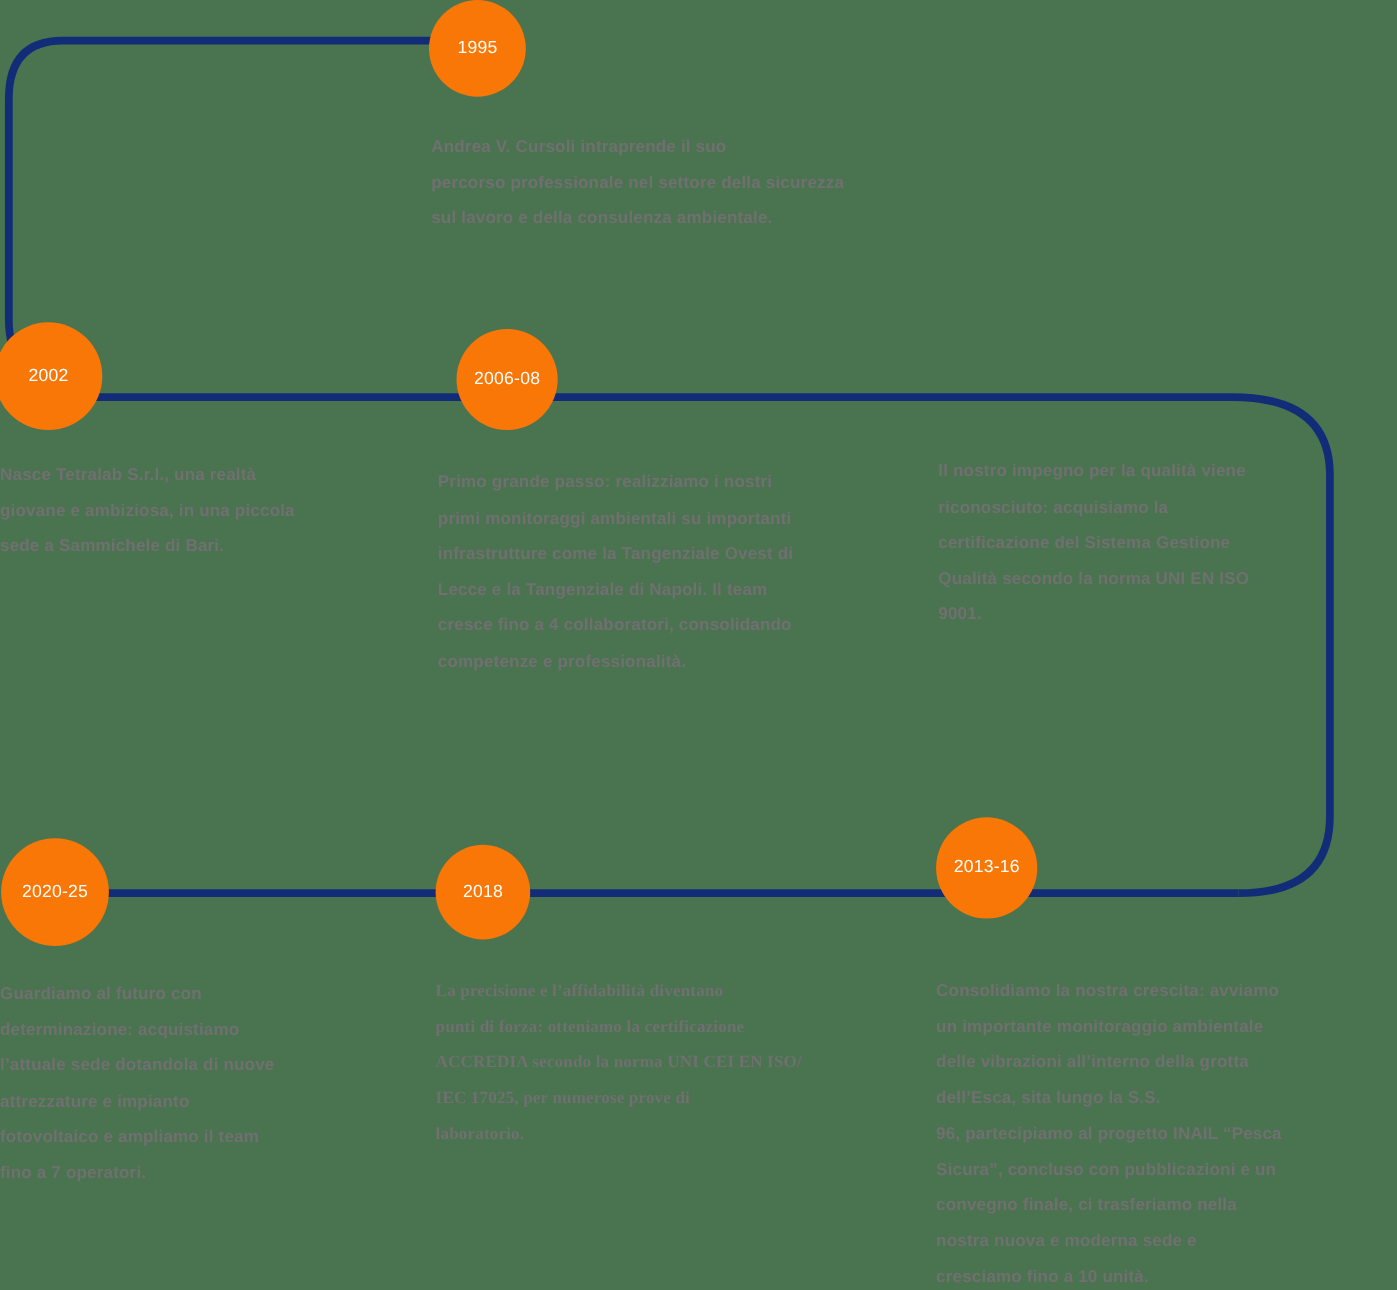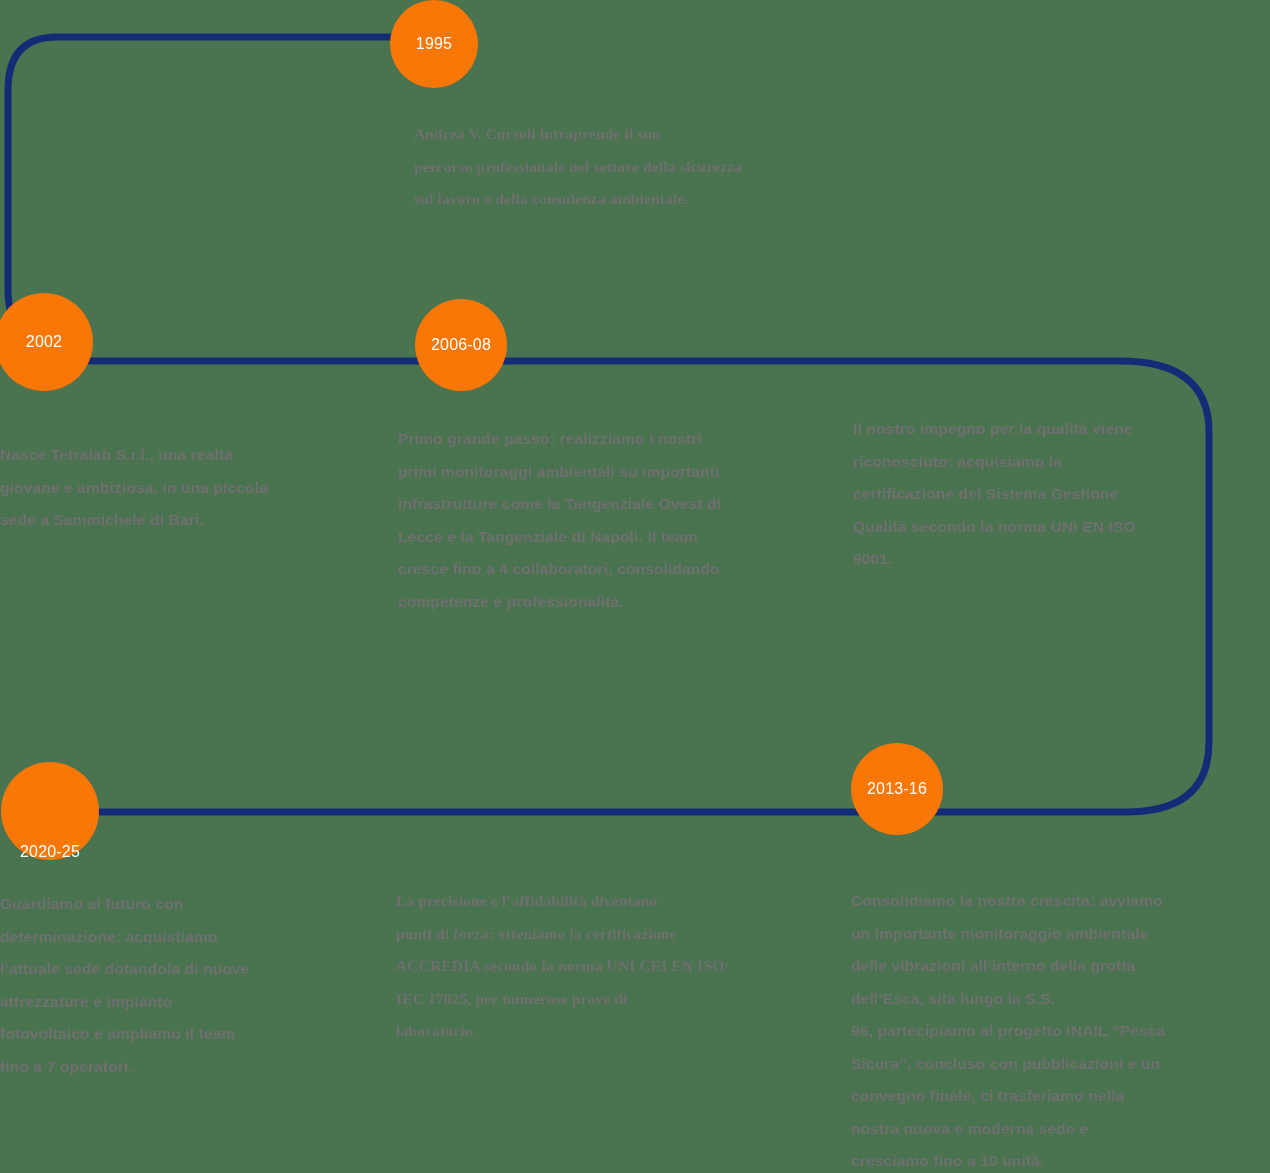--- a/index.html
+++ b/index.html
@@ -67,57 +67,60 @@
     <path d="M 44 361 L 1120 361" fill="none" stroke="#122c78" stroke-width="7" stroke-linecap="butt"></path>
 
     <path d="M 1120 361 Q 1209 361 1209 432 L 1209 742 Q 1209 812 1126 812" fill="none" stroke="#122c78" stroke-width="7" stroke-linecap="butt"></path>
 
     <path d="M 1126 812 L 50 812" fill="none" stroke="#122c78" stroke-width="7" stroke-linecap="butt"></path>
   </svg>
 
   <div class="node" style="left:390px; top:0px; width:88px; height:88px;">
     <span class="node-label">1995</span>
   </div>
-  <p class="desc" style="left:414px; top:118px; width:460px;font-family:Liberation Serif, serif;">Andrea V. Cursoli intraprende il suo
+  <p class="desc" style="left:392px; top:118px; width:460px;">Andrea V. Cursoli intraprende il suo
 percorso professionale nel settore della sicurezza
 sul lavoro e della consulenza ambientale.</p>
 
   <div class="node" style="left:-5px; top:293px; width:98px; height:98px;">
     <span class="node-label">2002</span>
   </div>
-  <p class="desc" style="left:0px; top:416px; width:330px;margin-top:23px;">Nasce Tetralab S.r.l., una realtà
+  <p class="desc" style="left:0px; top:416px; width:330px;">Nasce Tetralab S.r.l., una realtà
 giovane e ambiziosa, in una piccola
 sede a Sammichele di Bari.</p>
 
   <div class="node" style="left:415px; top:299px; width:92px; height:92px;">
     <span class="node-label">2006-08</span>
   </div>
   <p class="desc" style="left:398px; top:423px; width:400px;">Primo grande passo: realizziamo i nostri
 primi monitoraggi ambientali su importanti
 infrastrutture come la Tangenziale Ovest di
 Lecce e la Tangenziale di Napoli. Il team
 cresce fino a 4 collaboratori, consolidando
 competenze e professionalità.</p>
 
   <p class="desc" style="left:853px; top:413px; width:340px;">Il nostro impegno per la qualità viene
 riconosciuto: acquisiamo la
 certificazione del Sistema Gestione
 Qualità secondo la norma UNI EN ISO
 9001.</p>
 
-  <div class="node" style="left:1px; top:762px; width:98px; height:98px;align-items:flex-end;">
+  <div class="node" style="left:1px; top:762px; width:98px; height:98px;">
     <span class="node-label">2020-25</span>
   </div>
   <p class="desc" style="left:0px; top:888px; width:330px;">Guardiamo al futuro con
 determinazione: acquistiamo
 l’attuale sede dotandola di nuove
 attrezzature e impianto
 fotovoltaico e ampliamo il team
 fino a 7 operatori.</p>
 
+  <div class="node" style="left:396px; top:768px; width:86px; height:86px;">
+    <span class="node-label">2018</span>
+  </div>
   <p class="desc" style="left:396px; top:885px; width:400px;font-family:Liberation Serif, serif;">La precisione e l’affidabilità diventano
 punti di forza: otteniamo la certificazione
 ACCREDIA secondo la norma UNI CEI EN ISO/
 IEC 17025, per numerose prove di
 laboratorio.</p>
 
   <div class="node" style="left:851px; top:743px; width:92px; height:92px;">
     <span class="node-label">2013-16</span>
   </div>
   <p class="desc" style="left:851px; top:885px; width:380px;">Consolidiamo la nostra crescita: avviamo

